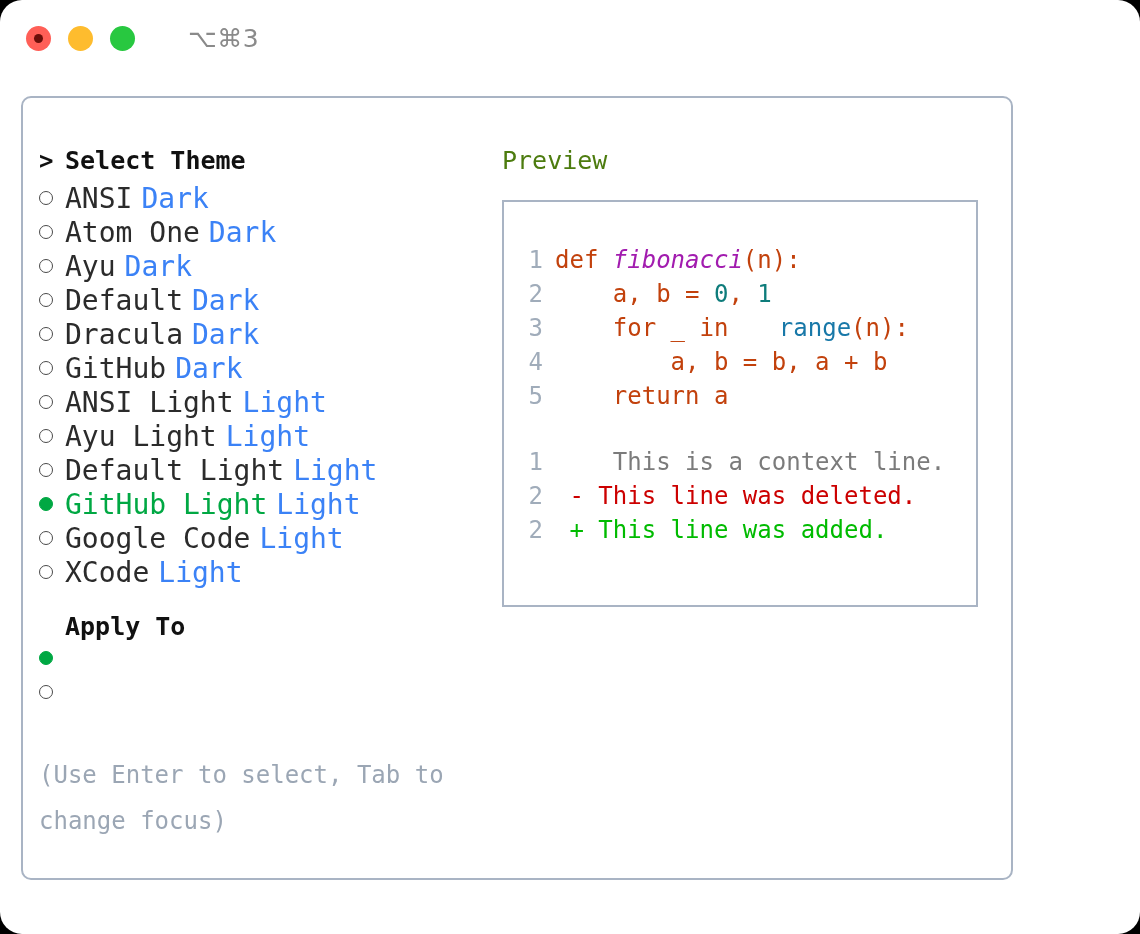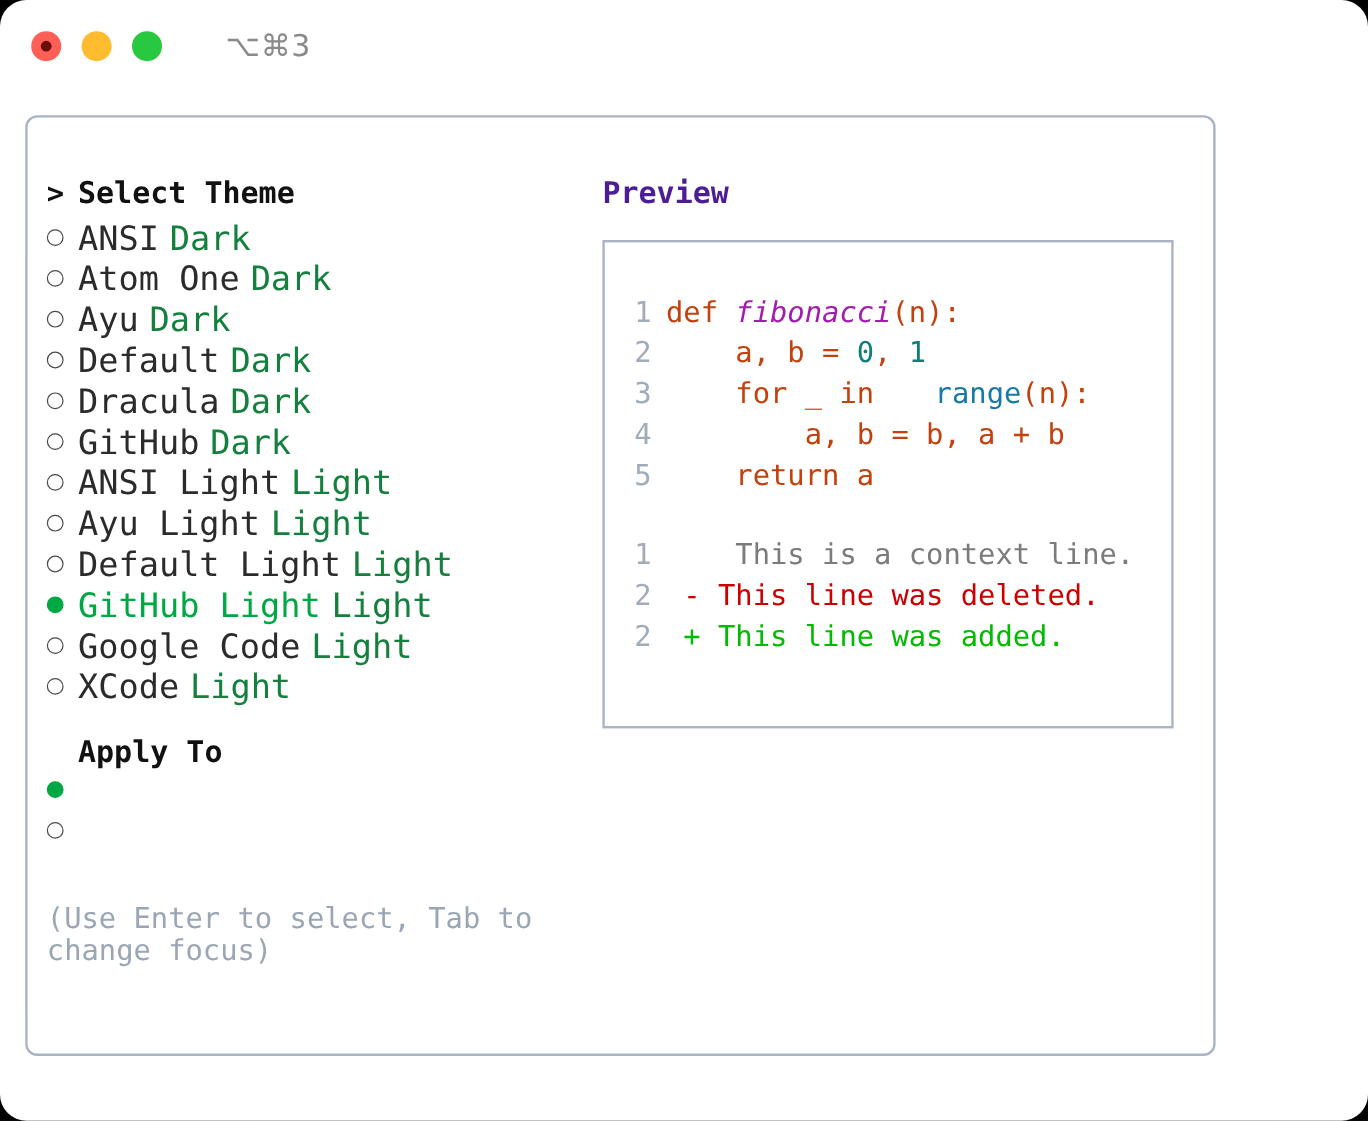--- a/index.html
+++ b/index.html
@@ -128,48 +128,48 @@
 
   .title-row {
     font-weight: bold;
     font-size: 25px;
     color: #111111;
     height: 36px;
   }
 
   .label      { color: #2b2b2b; }
   .label.sel  { color: #00a843; }
-  .tag        { color: #15803d; margin-left: 9px; text-align: center; }
+  .tag        { color: #3b82f6; margin-left: 9px; text-align: center; }
 
   #apply-head {
     margin-top: 22px;
     font-weight: bold;
     color: #111111;
   }
 
   #hint {
     margin-top: 36px;
     color: #9ba6b4;
     font-size: 24px;
-    line-height: 27px;
+    line-height: 46px;
     width: 420px;
     white-space: pre-wrap;
   }
 
   
   #right-col {
     position: absolute;
     left: 479px;
     top: 48px;
     width: 500px;
   }
   #preview-title {
-    font-weight: bold;
+    font-weight: normal;
     font-size: 25px;
-    color: #4c1d95;
+    color: #4d7c0f;
     margin-bottom: 25px;
   }
   #preview-panel {
     width: 476px;
     height: 407px;
     border: 2px solid #a9b4c4;
     box-sizing: border-box;
     background: #ffffff;
     position: relative;
   }

